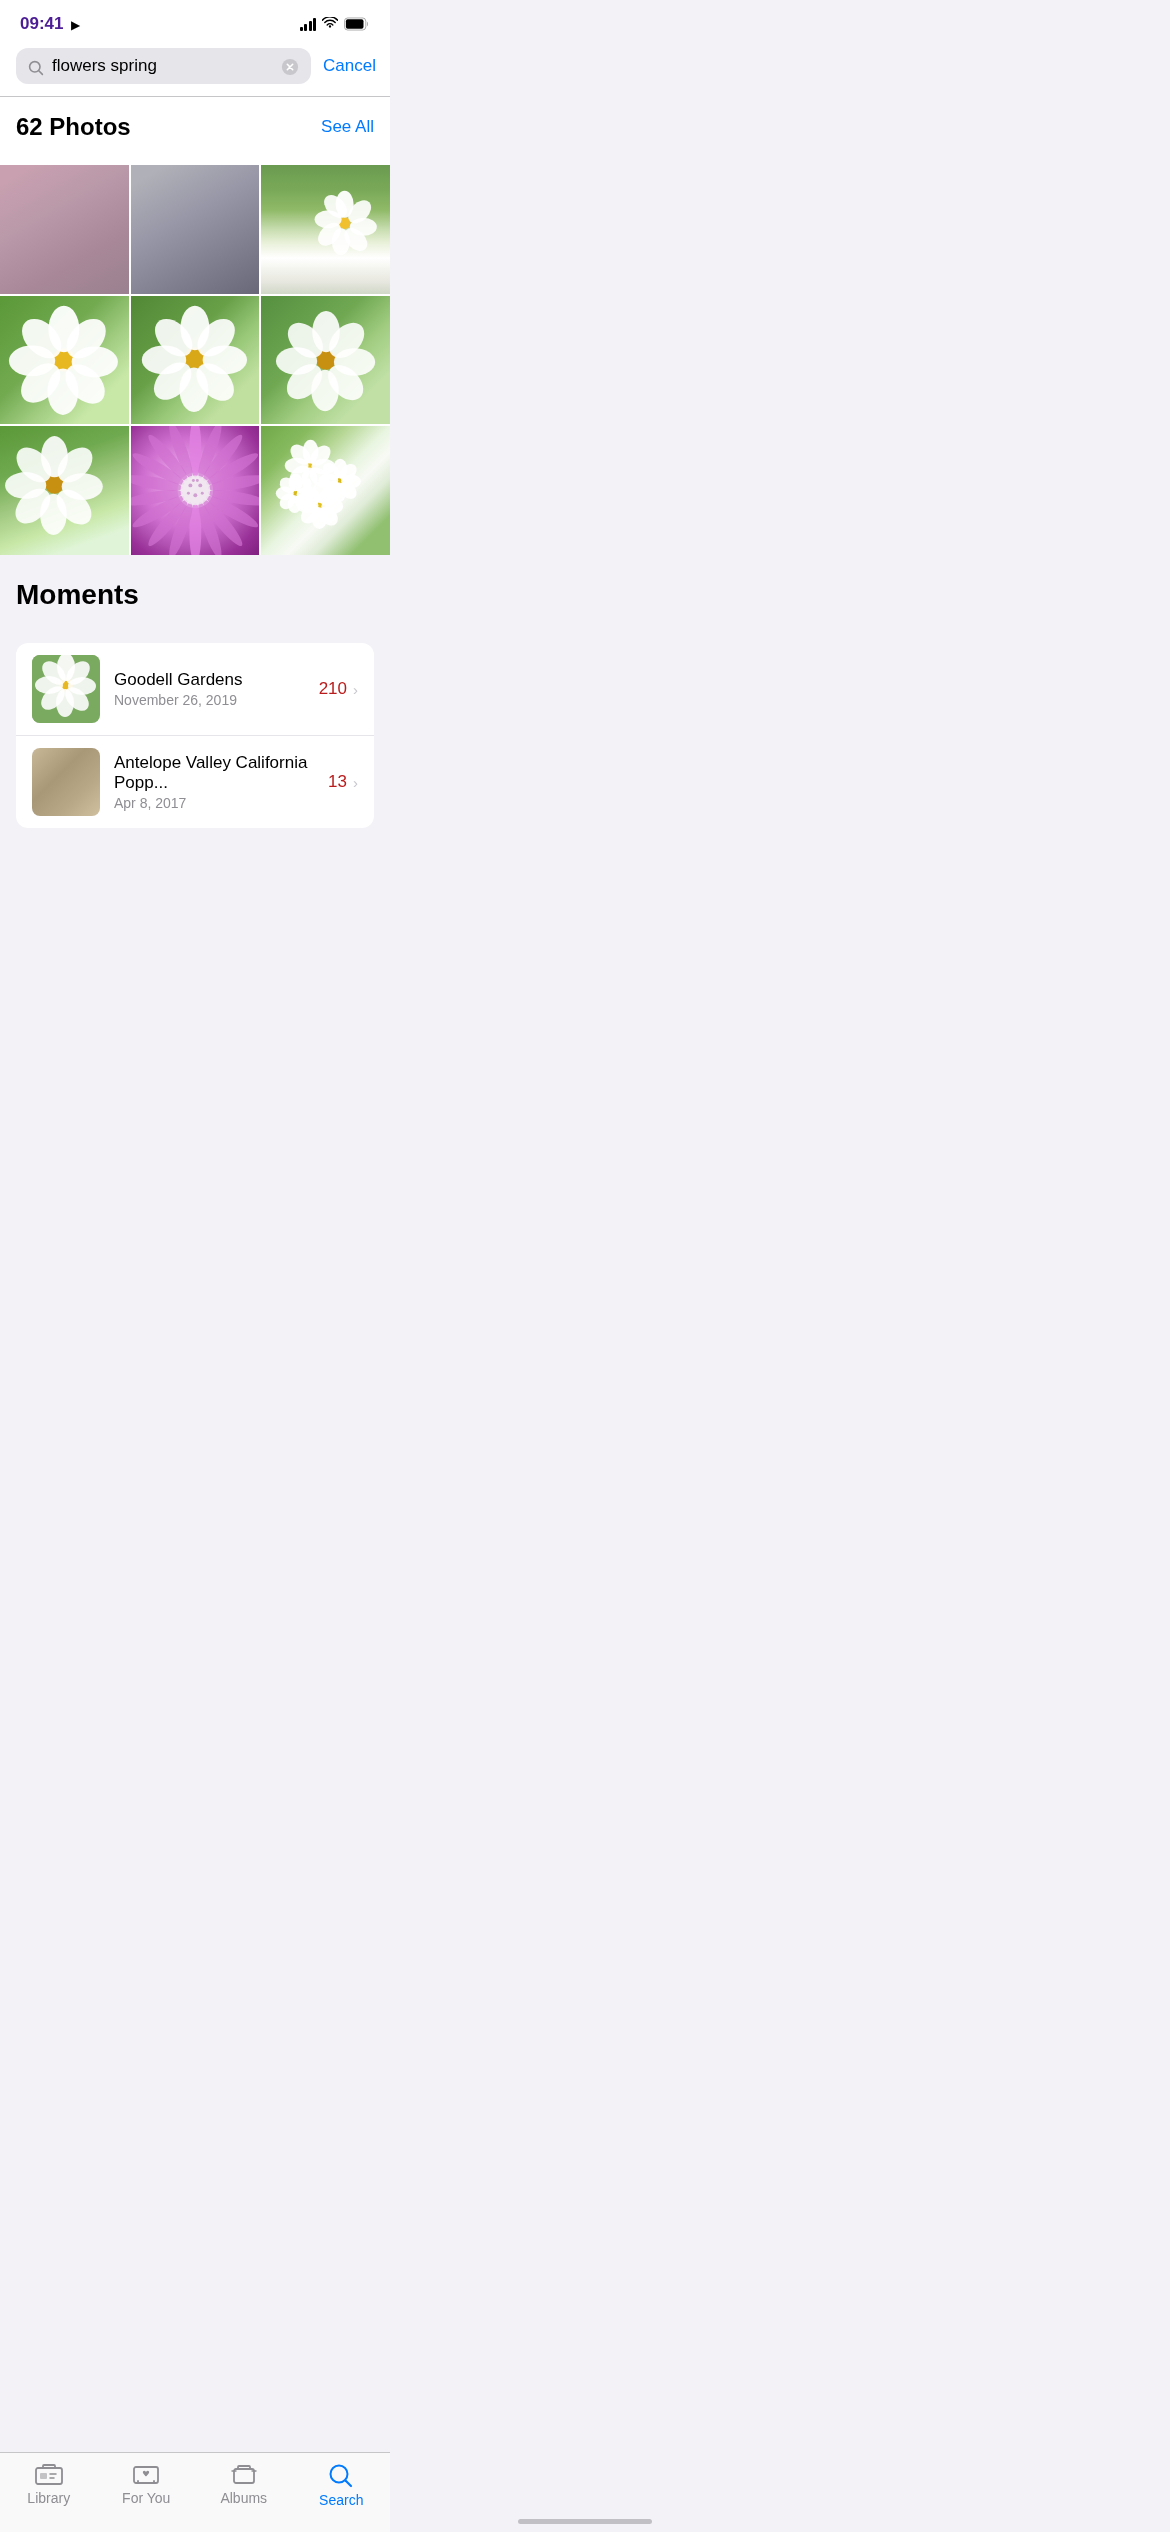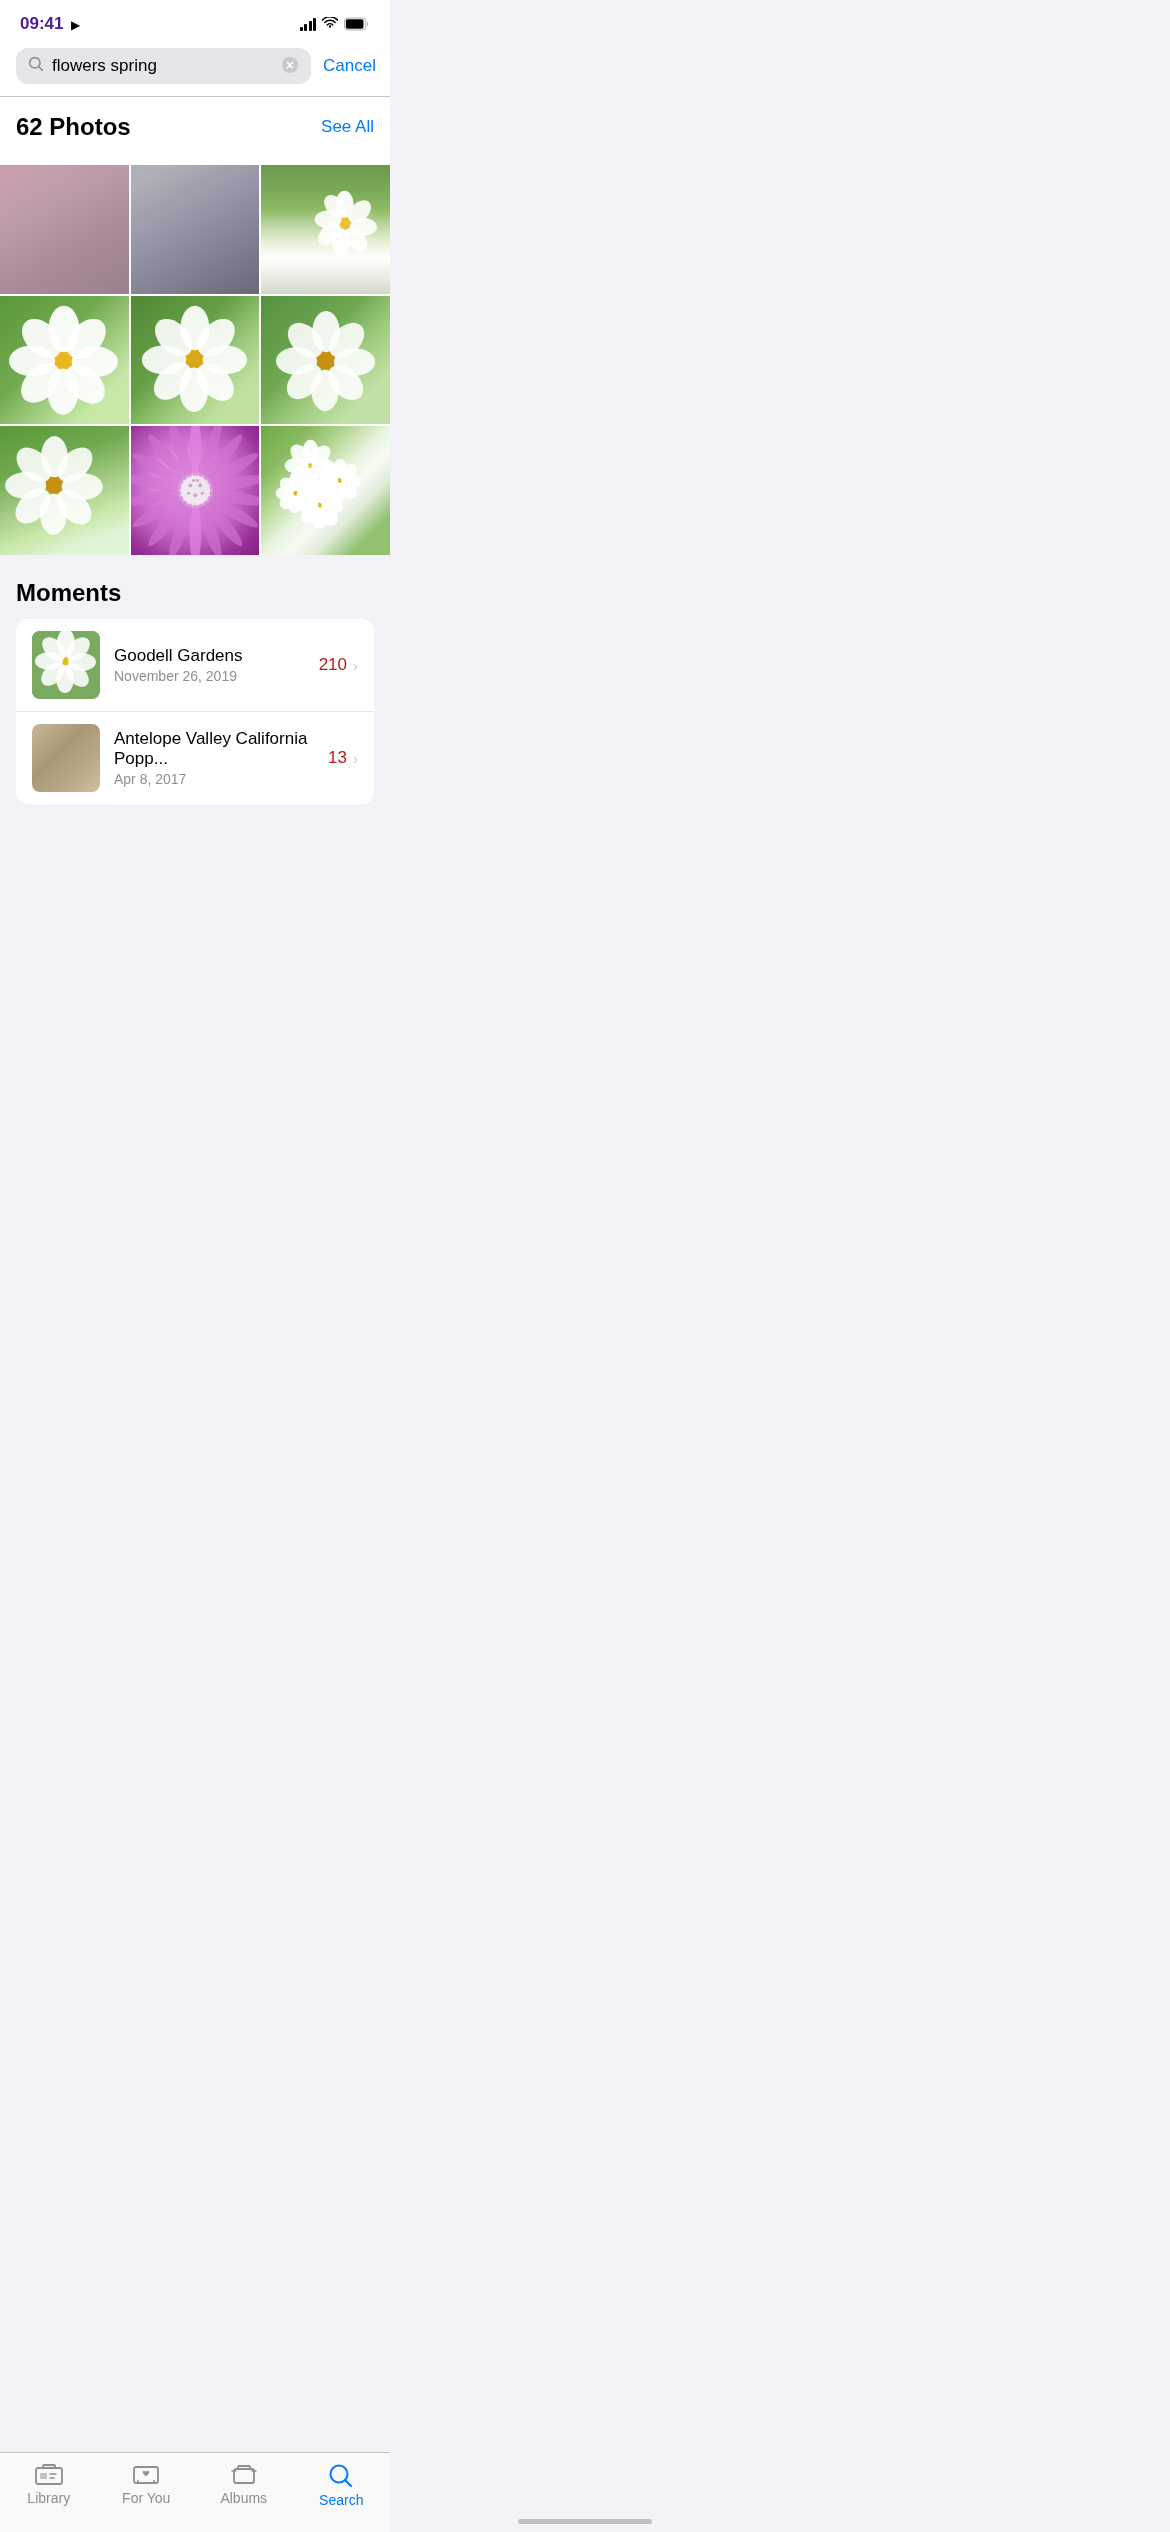--- a/index.html
+++ b/index.html
@@ -47,21 +47,21 @@
     .search-bar-container {
       background: #fff;
       padding: 8px 16px 12px;
       display: flex;
       align-items: center;
       gap: 12px;
     }
     .search-input-wrapper {
       flex: 1;
       display: flex;
-      align-items: flex-start;
+      align-items: flex-end;
       background: #e5e5ea;
       border-radius: 12px;
       padding: 8px 12px;
       gap: 8px;
     }
     .search-input-wrapper input {
       border: none;
       background: transparent;
       font-size: 17px;
       color: #000;
@@ -129,24 +129,24 @@
       overflow: hidden;
       position: relative;
     }
 
     
     .moments-section {
       background: #f2f2f7;
       padding: 24px 16px 0;
     }
     .moments-title {
-      font-size: 24px;
+      font-size: 28px;
       font-weight: 800;
       color: #000;
-      margin-bottom: 12px;
+      margin-bottom: 32px;
     }
 
     .moment-item {
       background: #fff;
       display: flex;
       align-items: center;
       padding: 12px 16px;
       gap: 14px;
       border-radius: 0;
     }

